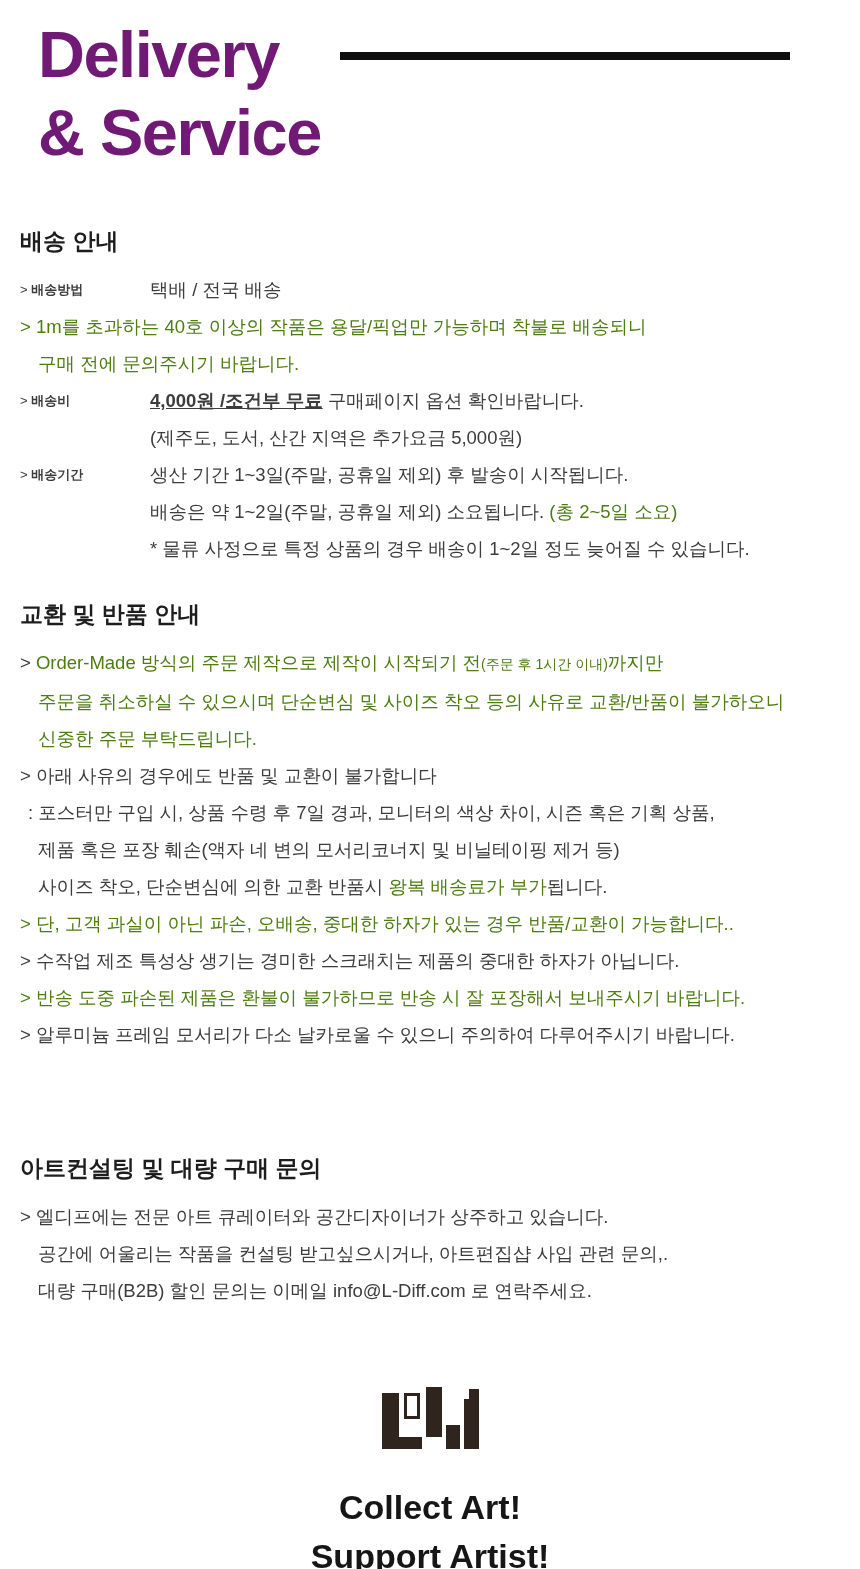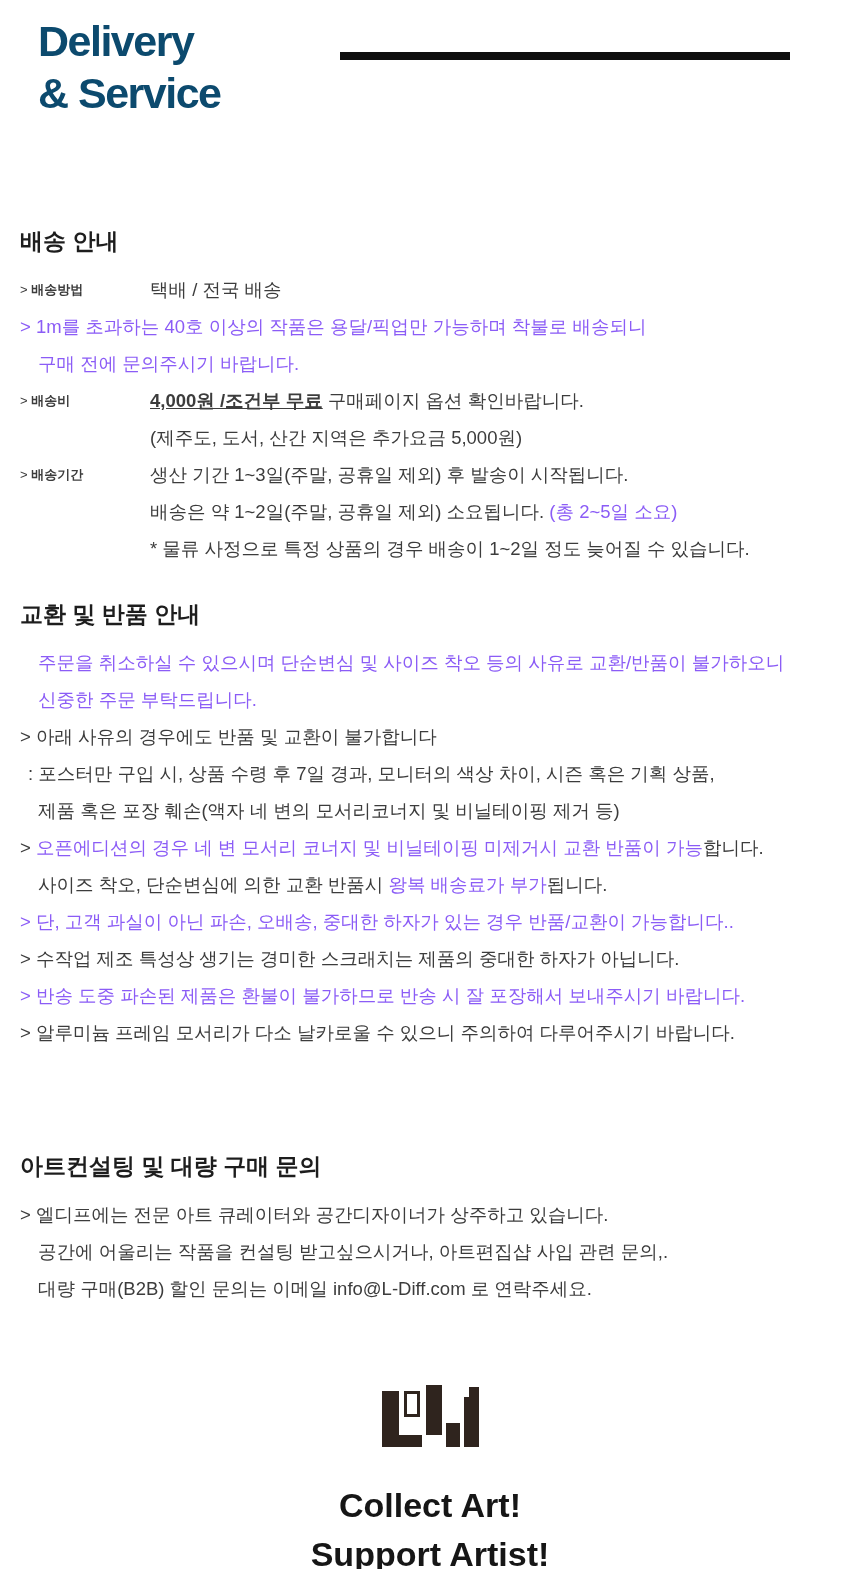--- a/index.html
+++ b/index.html
@@ -7,30 +7,30 @@
     width:860px;min-height:1569px;
     font-family:"Liberation Sans","DejaVu Sans",sans-serif;
     color:#3c3c3c;
     -webkit-font-smoothing:antialiased;
   }
   .page{position:relative;width:860px;min-height:1569px;overflow:hidden;}
 
   
   .hero{position:relative;padding:16px 0 0 38px;height:150px;}
   .hero h1{
-    margin:0;font-size:43px;line-height:1.2;font-weight:700;
-    letter-spacing:-1.5px;color:#0c4a6e;
+    margin:0;font-size:65px;line-height:1.2;font-weight:700;
+    letter-spacing:-1.5px;color:#701a75;
   }
   .hero-line{position:absolute;left:340px;top:52px;width:450px;height:8px;background:#0e0e0e;}
 
   
   .section{padding-left:20px;padding-right:40px;}
   .section-title{font-size:23px;font-weight:700;color:#1d1d1d;margin:0 0 14px 0;}
   .line{font-size:18.5px;line-height:37px;color:#3c3c3c;}
-  .red{color:#8b5cf6;}
+  .red{color:#4d7c0f;}
   .small{font-size:14px;}
   .bold{font-weight:700;text-decoration:underline;}
   .indent{padding-left:18px;}
   .indent-sm{padding-left:8px;}
 
   #shipping{margin-top:60px;}
   .ship-row{display:flex;align-items:flex-start;}
   .ship-label{flex:0 0 130px;font-size:13px;line-height:37px;color:#3c3c3c;}
   .ship-label .lbl{font-weight:700;}
   .ship-value{flex:1;}
@@ -87,28 +87,28 @@
         <div class="line">생산 기간 1~3일(주말, 공휴일 제외) 후 발송이 시작됩니다.</div>
         <div class="line"><span>배송은 약 1~2일(주말, 공휴일 제외) 소요됩니다. </span><span class="red">(총 2~5일 소요)</span></div>
         <div class="line">* 물류 사정으로 특정 상품의 경우 배송이 1~2일 정도 늦어질 수 있습니다.</div>
       </div>
     </div>
   </div>
 
   <div class="section" id="exchange">
     <h2 class="section-title">교환 및 반품 안내</h2>
 
+    <div class="line"><span>&gt; </span><span class="red">Order-Made 방식의 주문 제작으로 제작이 시작되기 전</span><span class="red small">(주문 후 1시간 이내)</span><span class="red">까지만</span></div>
     <div class="line red indent">주문을 취소하실 수 있으시며 단순변심 및 사이즈 착오 등의 사유로 교환/반품이 불가하오니</div>
     <div class="line red indent">신중한 주문 부탁드립니다.</div>
 
     <div class="line">&gt; 아래 사유의 경우에도 반품 및 교환이 불가합니다</div>
     <div class="line indent-sm">: 포스터만 구입 시, 상품 수령 후 7일 경과, 모니터의 색상 차이, 시즌 혹은 기획 상품,</div>
     <div class="line indent">제품 혹은 포장 훼손(액자 네 변의 모서리코너지 및 비닐테이핑 제거 등)</div>
 
-    <div class="line"><span>&gt; </span><span class="red">오픈에디션의 경우 네 변 모서리 코너지 및 비닐테이핑 미제거시 교환 반품이 가능</span><span>합니다.</span></div>
     <div class="line indent"><span>사이즈 착오, 단순변심에 의한 교환 반품시 </span><span class="red">왕복 배송료가 부가</span><span>됩니다.</span></div>
 
     <div class="line red">&gt; 단, 고객 과실이 아닌 파손, 오배송, 중대한 하자가 있는 경우 반품/교환이 가능합니다..</div>
     <div class="line">&gt; 수작업 제조 특성상 생기는 경미한 스크래치는 제품의 중대한 하자가 아닙니다.</div>
     <div class="line red">&gt; 반송 도중 파손된 제품은 환불이 불가하므로 반송 시 잘 포장해서 보내주시기 바랍니다.</div>
     <div class="line">&gt; 알루미늄 프레임 모서리가 다소 날카로울 수 있으니 주의하여 다루어주시기 바랍니다.</div>
   </div>
 
   <div class="section" id="consulting">
     <h2 class="section-title">아트컨설팅 및 대량 구매 문의</h2>

